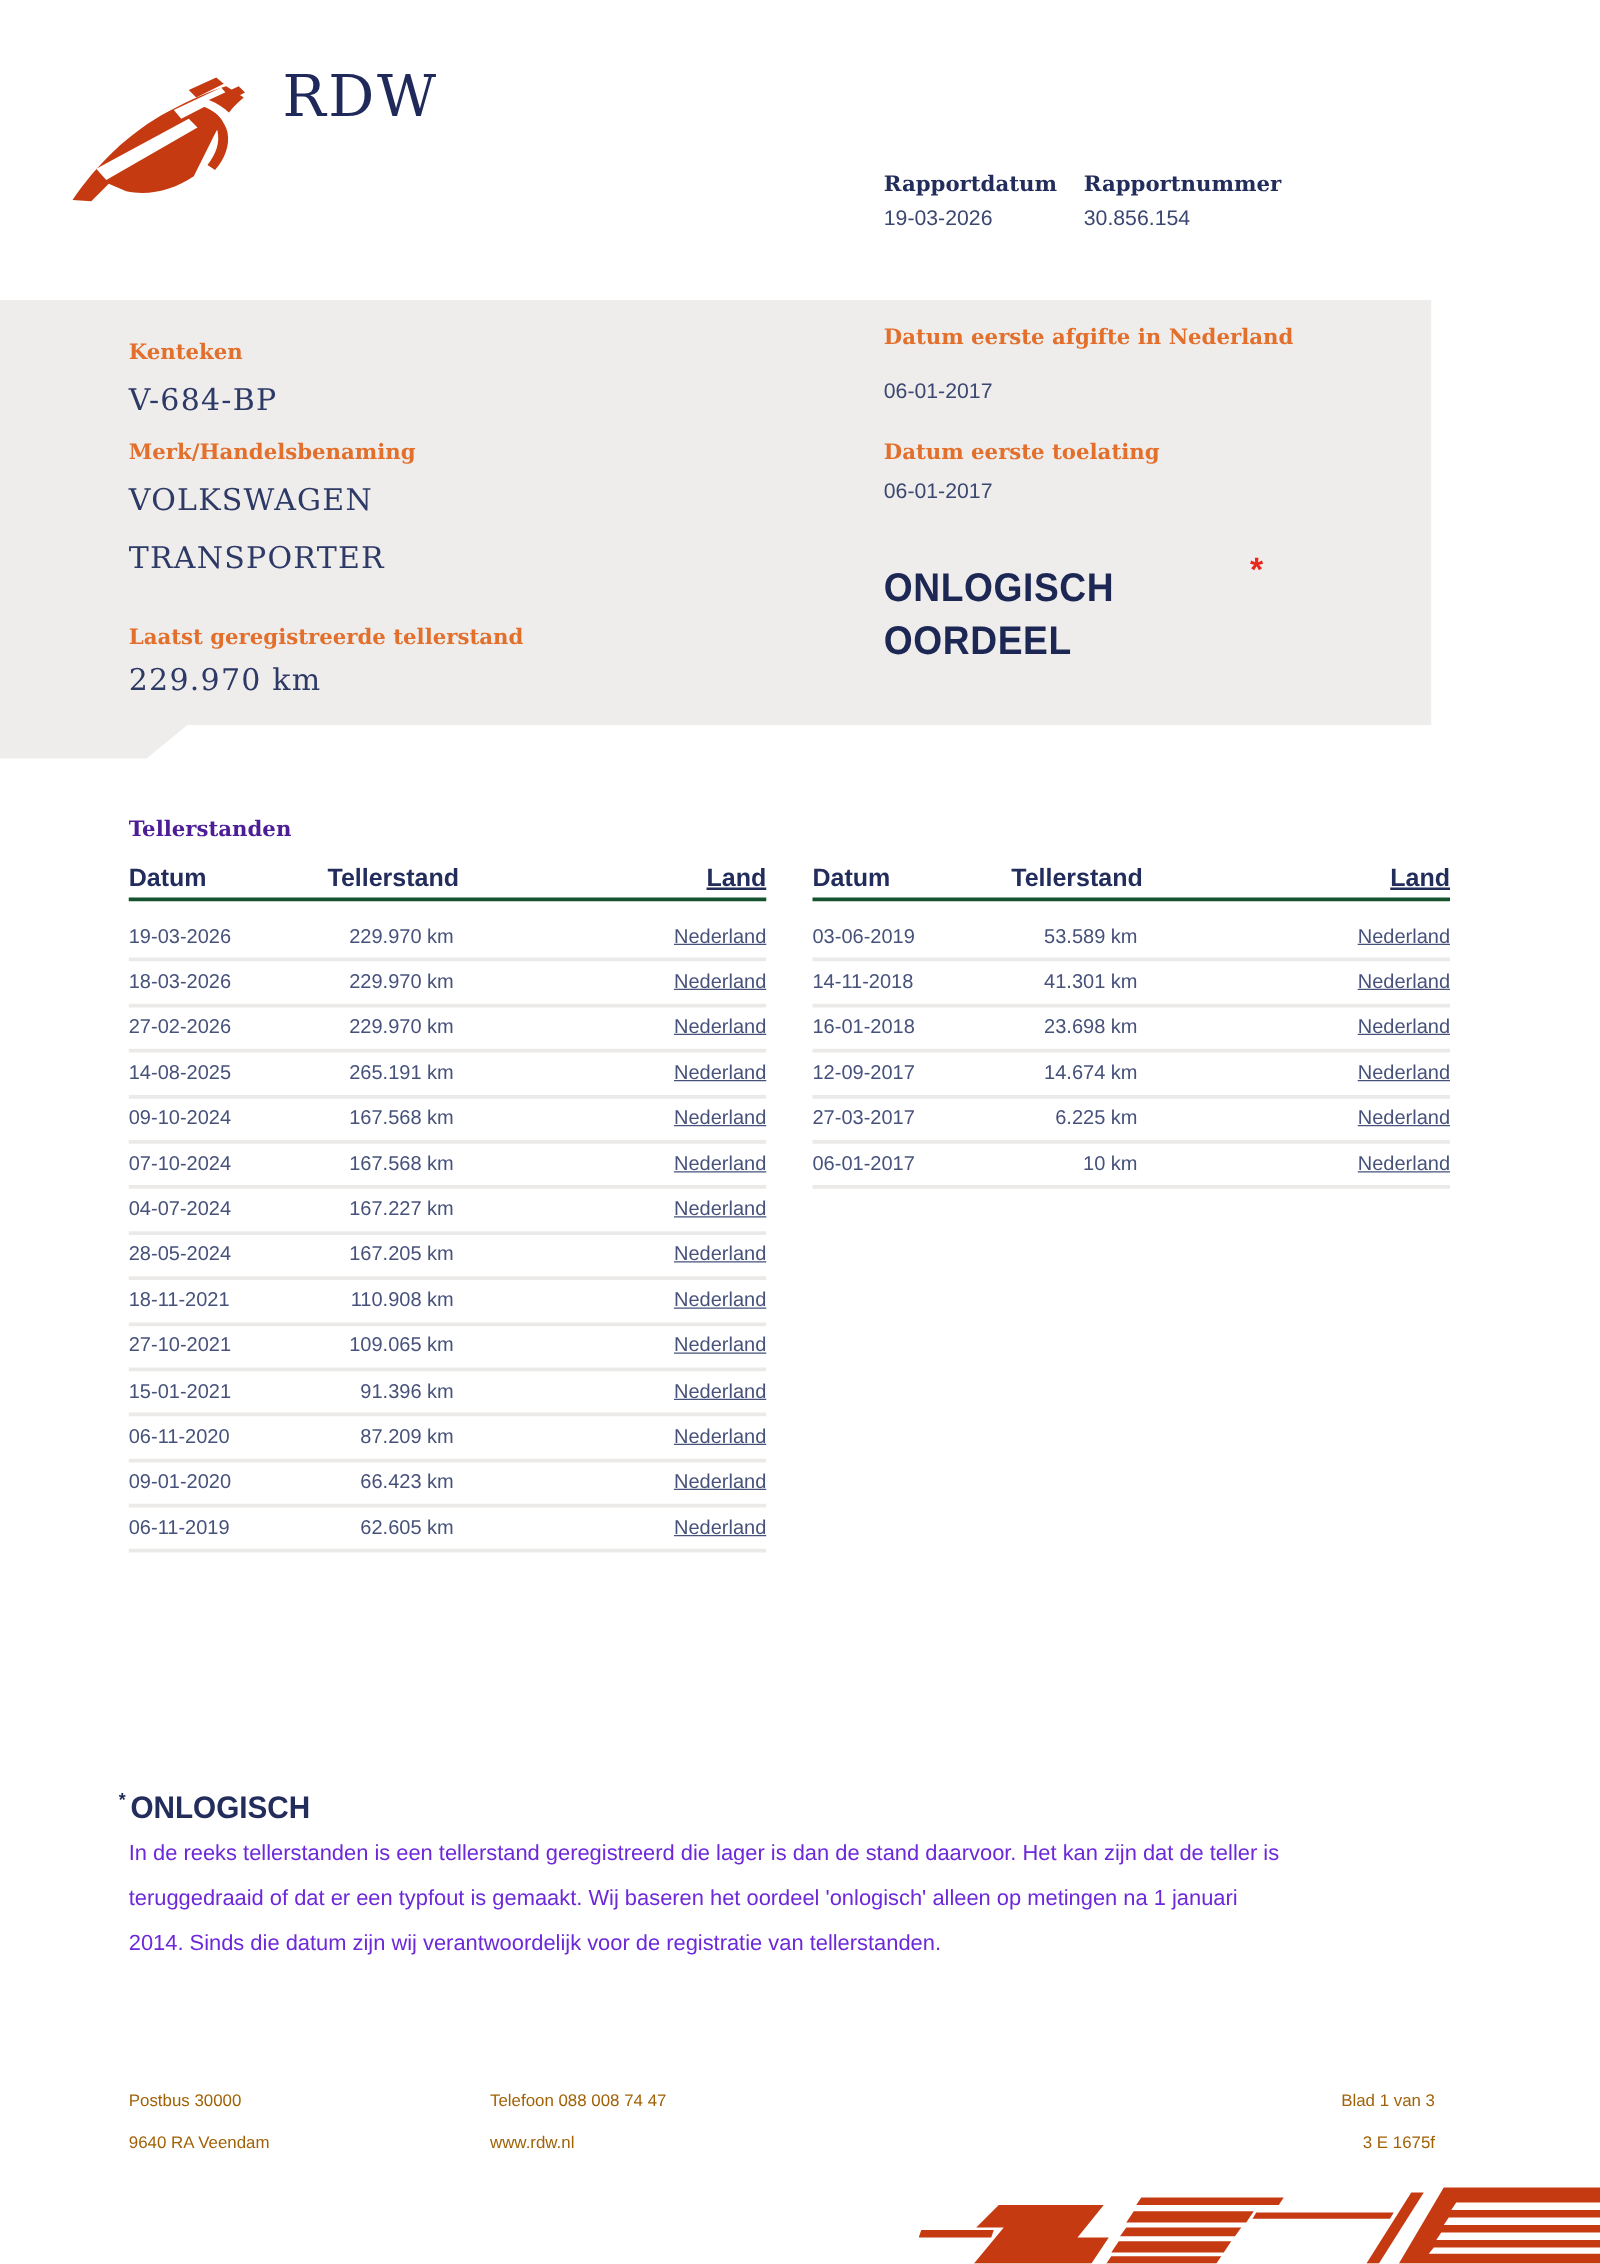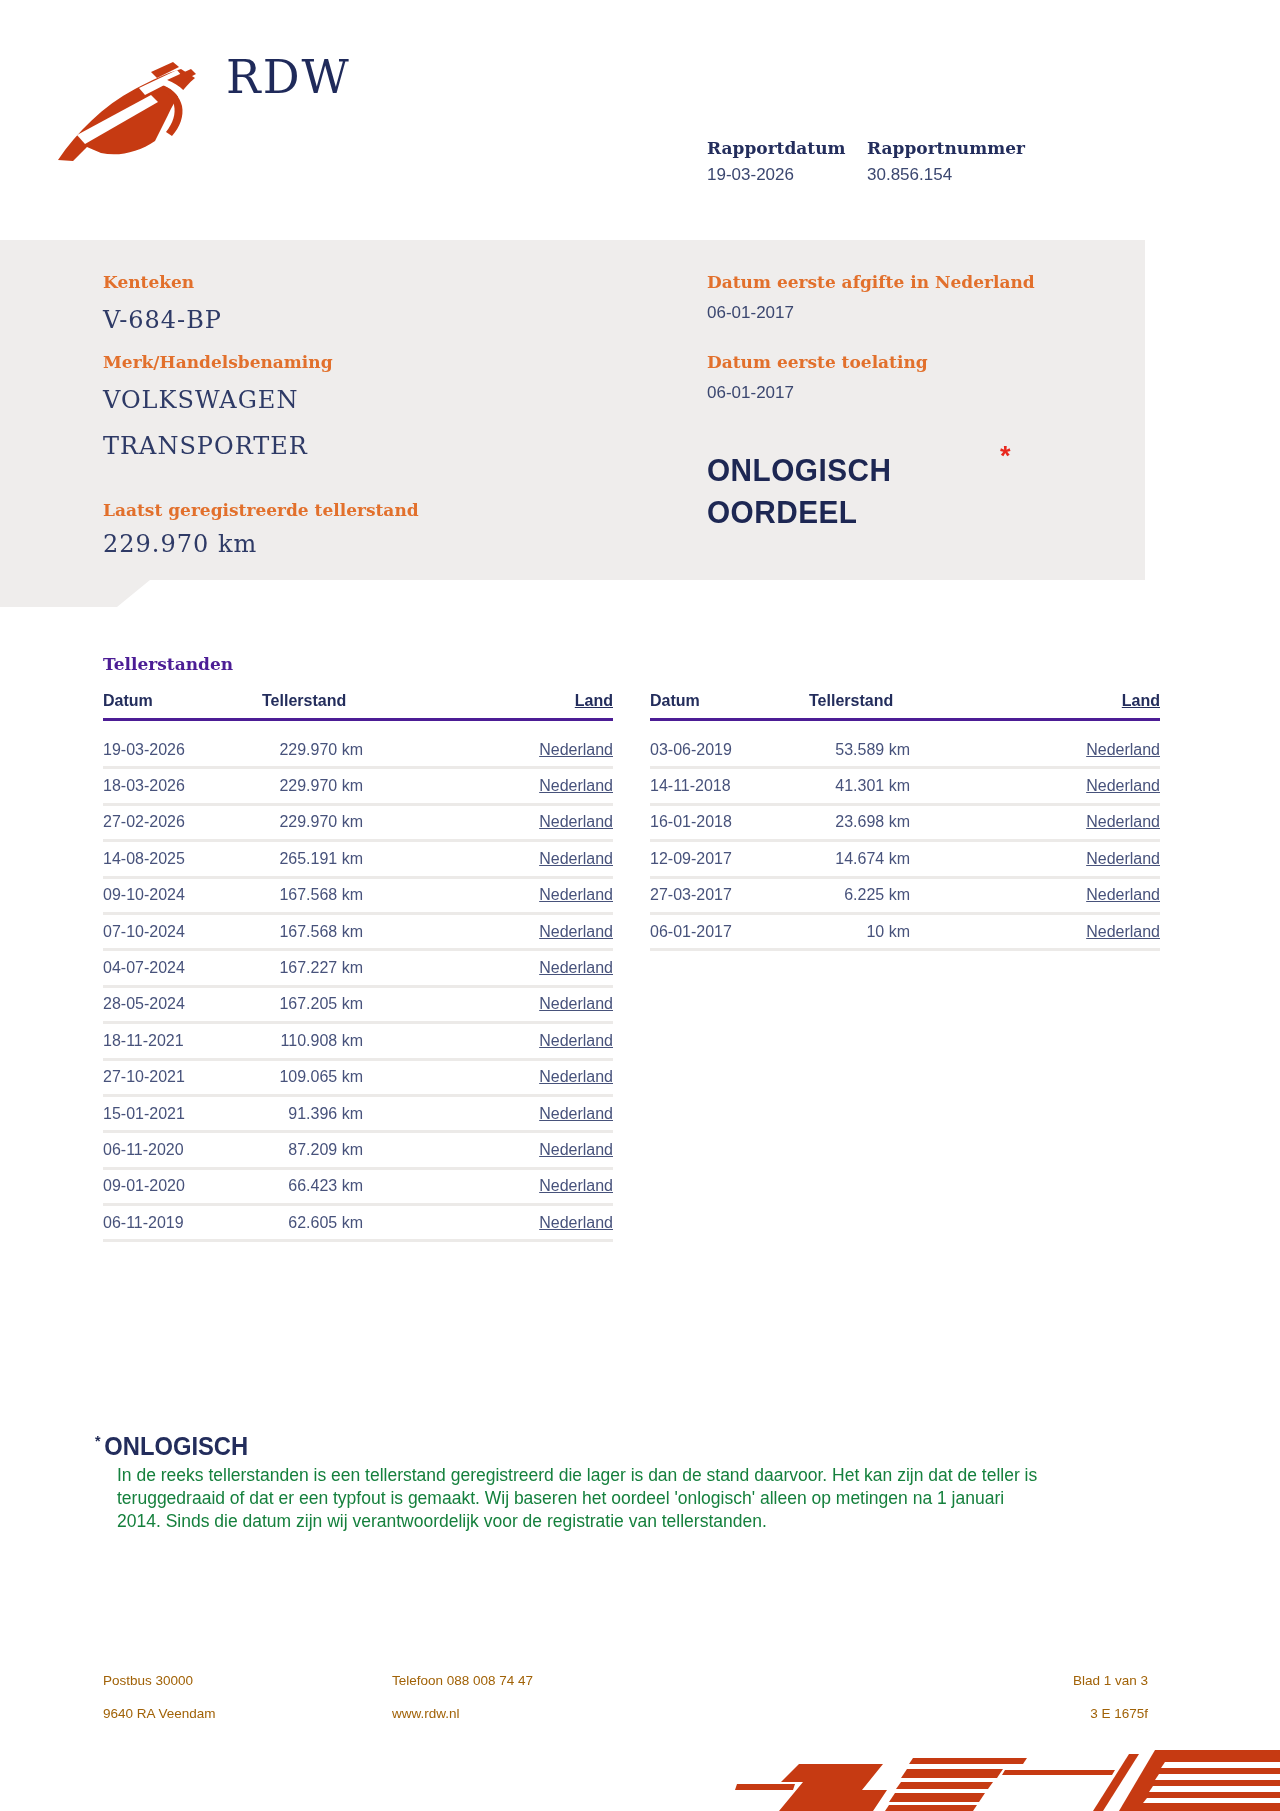--- a/index.html
+++ b/index.html
@@ -25,36 +25,36 @@
   .p-serif{font-family:"DejaVu Serif",serif;font-size:24px;color:#2e3a66;letter-spacing:1px;}
   .p-sans{font-size:17px;color:#3b4770;}
   .verdict{left:707px;font-weight:bold;font-size:32px;color:#1d2753;
     transform:scaleX(0.93);transform-origin:left;letter-spacing:0.5px;}
   .verdict-ast{left:1000px;top:441px;color:#e8281e;font-size:27px;font-weight:bold;}
 
   
   .section-title{left:103px;top:654px;font-family:"DejaVu Serif",serif;font-weight:bold;
     font-size:17px;color:#4c1d95;}
   .mtable{top:692px;width:510px;}
-  .mtable .thead{display:flex;height:26px;border-bottom:3px solid #4c1d95;
-    font-weight:bold;font-size:16px;color:#232d5c;}
+  .mtable .thead{display:flex;height:26px;border-bottom:3px solid #14532d;
+    font-weight:bold;font-size:20px;color:#232d5c;}
   .mtable .tbody{padding-top:12px;}
   .trow{display:flex;align-items:center;height:33.4px;border-bottom:3px solid #eceae8;
     font-size:16px;color:#47527b;}
   .c1{width:125px;text-align:left;}
   .c2{margin-left:34px;width:101px;}
   .thead .c2{text-align:left;}
   .trow .c2{text-align:right;}
   .c3{flex:1;text-align:right;text-decoration:underline;}
 
   
   .fn-head{left:95px;top:1432px;font-weight:bold;font-size:25px;color:#232d5c;
     transform:scaleX(0.95);transform-origin:left;}
   .fn-ast{font-size:15px;vertical-align:9px;margin-right:4px;color:#1d2753;}
-  .fn-text{left:117px;top:1464px;width:930px;font-size:17.5px;line-height:23px;color:#15803d;}
+  .fn-text{left:103px;top:1464px;width:930px;font-size:17.5px;line-height:36px;color:#6d28d9;}
 
   
   .foot{font-size:13.5px;color:#a16207;margin-top:11px;}
   .foot.r1{top:1662px;} .foot.r2{top:1695px;}
   .f-c1{left:103px;} .f-c2{left:392px;} .f-c3{right:132px;text-align:right;}
 
   .logo-svg{left:55px;top:58px;}
   .deco-svg{left:735px;top:1742px;}
 </style>
 </head>
@@ -82,21 +82,21 @@
   <div class="abs panel-tab"></div>
 
   <div class="abs p-label" style="left:103px;top:272px">Kenteken</div>
   <div class="abs p-serif" style="left:103px;top:306px">V-684-BP</div>
   <div class="abs p-label" style="left:103px;top:352px">Merk/Handelsbenaming</div>
   <div class="abs p-serif" style="left:103px;top:386px">VOLKSWAGEN</div>
   <div class="abs p-serif" style="left:103px;top:432px">TRANSPORTER</div>
   <div class="abs p-label" style="left:103px;top:500px">Laatst geregistreerde tellerstand</div>
   <div class="abs p-serif" style="left:103px;top:530px">229.970 km</div>
 
-  <div class="abs p-label" style="left:707px;top:272px">Datum eerste afgifte in Nederland</div>
+  <div class="abs p-label" style="left:707px;top:260px">Datum eerste afgifte in Nederland</div>
   <div class="abs p-sans" style="left:707px;top:303px">06-01-2017</div>
   <div class="abs p-label" style="left:707px;top:352px">Datum eerste toelating</div>
   <div class="abs p-sans" style="left:707px;top:383px">06-01-2017</div>
 
   <div class="abs verdict" style="top:452px">ONLOGISCH</div>
   <div class="abs verdict" style="top:494px">OORDEEL</div>
   <div class="abs verdict-ast">*</div>
 
   <div class="abs section-title">Tellerstanden</div>
 

